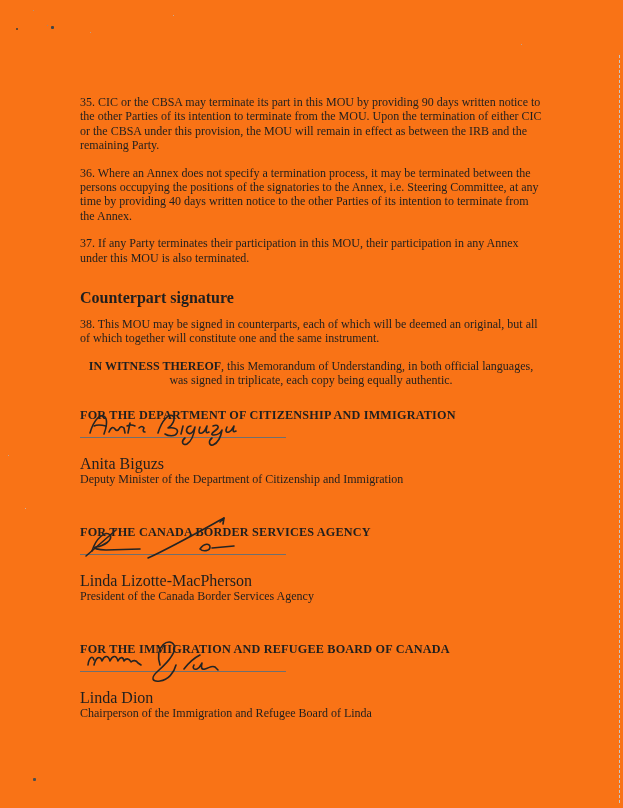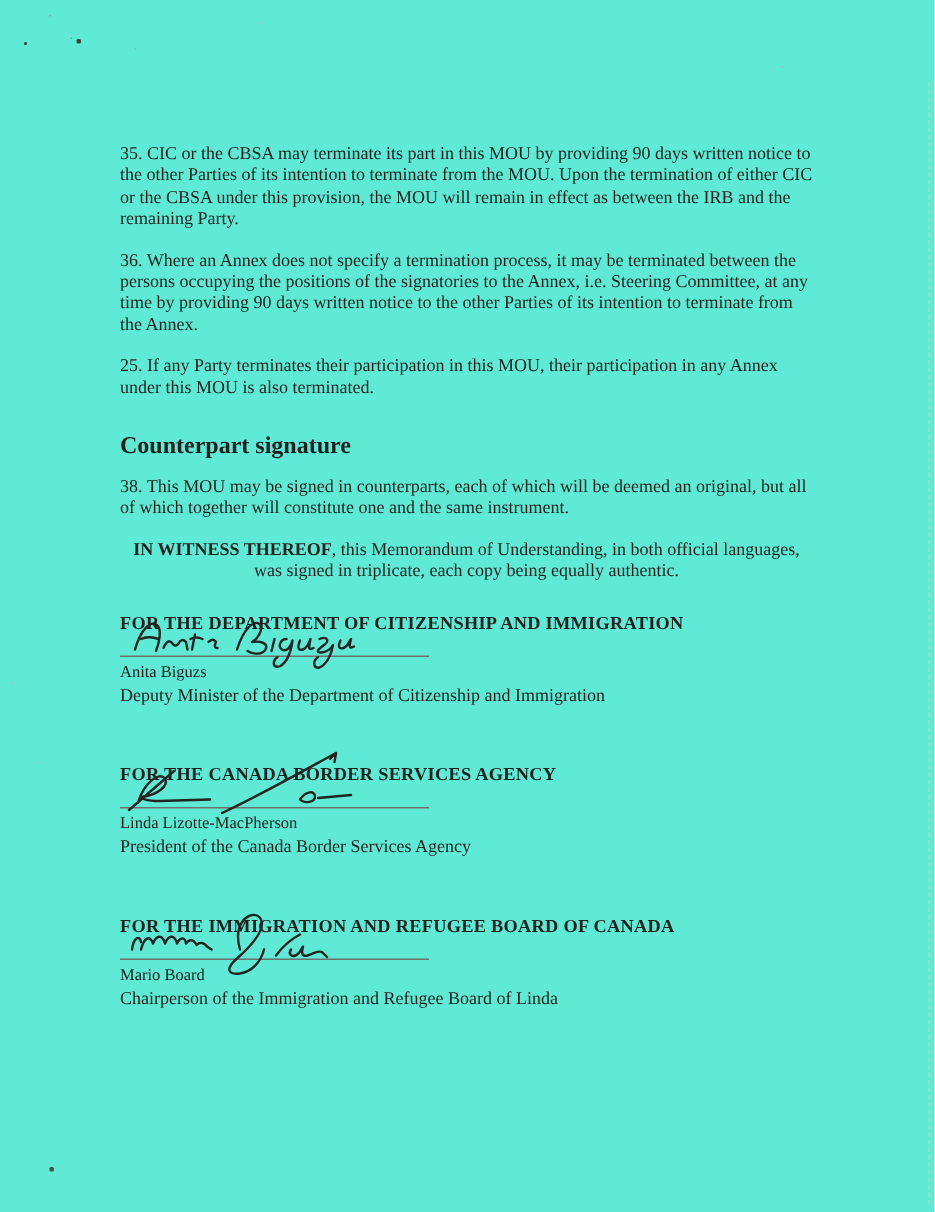--- a/index.html
+++ b/index.html
@@ -4,21 +4,21 @@
 <style>
   html, body {
     margin: 0;
     padding: 0;
     background: #e8e8e8;
   }
   .page {
     position: relative;
     width: 623px;
     height: 808px;
-    background: #5eead4;
+    background: #f97316;
     overflow: hidden;
     font-family: "Liberation Serif", "DejaVu Serif", serif;
     color: #1f1f1f;
   }
   .content {
     position: absolute;
     left: 80px;
     top: 95px;
     width: 462px;
   }
@@ -60,22 +60,22 @@
     pointer-events: none;
   }
   .sig-scrawl path {
     fill: none;
     stroke: #242424;
     stroke-width: 1.6;
     stroke-linecap: round;
     stroke-linejoin: round;
   }
   .sig-name {
-    margin-top: 3px;
-    font-size: 11px;
+    margin-top: 19px;
+    font-size: 16px;
     line-height: 14px;
   }
   .sig-title {
     margin-top: 1px;
     font-size: 12px;
     line-height: 14px;
   }
   .speck {
     position: absolute;
     border-radius: 1px;
@@ -103,23 +103,23 @@
   <div class="speck" style="left:521px; top:44px; width:1px; height:1px; background:#b0b0b0;"></div>
   <div class="speck" style="left:8px; top:455px; width:1px; height:1px; background:#b5b5b5;"></div>
   <div class="speck" style="left:25px; top:508px; width:1px; height:1px; background:#c2c2c2;"></div>
   <div class="speck" style="left:33px; top:778px; width:3px; height:3px; background:#4d4d4d;"></div>
   <div class="edge-line"></div>
 
   <div class="content">
 
     <p class="para">35. CIC or the CBSA may terminate its part in this MOU by providing 90 days written notice to the other Parties of its intention to terminate from the MOU. Upon the termination of either CIC or the CBSA under this provision, the MOU will remain in effect as between the IRB and the remaining Party.</p>
 
-    <p class="para">36. Where an Annex does not specify a termination process, it may be terminated between the persons occupying the positions of the signatories to the Annex, i.e. Steering Committee, at any time by providing 90 days written notice to the other Parties of its intention to terminate from the Annex.</p>
+    <p class="para">36. Where an Annex does not specify a termination process, it may be terminated between the persons occupying the positions of the signatories to the Annex, i.e. Steering Committee, at any time by providing 40 days written notice to the other Parties of its intention to terminate from the Annex.</p>
 
-    <p class="para" style="margin-bottom:0;">25.  If any Party terminates their participation in this MOU, their participation in any Annex under this MOU is also terminated.</p>
+    <p class="para" style="margin-bottom:0;">37.  If any Party terminates their participation in this MOU, their participation in any Annex under this MOU is also terminated.</p>
 
     <div class="section-heading">Counterpart signature</div>
 
     <p class="para">38. This MOU may be signed in counterparts, each of which will be deemed an original, but all of which together will constitute one and the same instrument.</p>
 
     <p class="para witness" style="margin-bottom:0;text-align:center;"><b>IN WITNESS THEREOF</b><span>, this Memorandum of Understanding, in both official languages, was signed in triplicate, each copy being equally authentic.</span></p>
 
     <div class="sig-block">
       <div class="sig-heading">FOR THE DEPARTMENT OF CITIZENSHIP AND IMMIGRATION</div>
       <div class="sig-area">
@@ -157,18 +157,18 @@
     <div class="sig-block">
       <div class="sig-heading">FOR THE IMMIGRATION AND REFUGEE BOARD OF CANADA</div>
       <div class="sig-area">
         <svg class="sig-scrawl" width="150" height="48" viewBox="0 0 150 48" style="bottom:-12px;">
           <path d="M6,30 C7,22 11,20 12,25 M12,30 C14,22 18,20 20,26 C22,21 26,19 28,26 C30,21 34,19 36,26 C38,22 41,21 42,26 C44,23 47,23 49,27 C51,25 54,25 56,28 L59,30"></path>
           <path d="M78,30 C72,10 88,2 92,10 C95,17 85,28 76,36 C68,43 70,47 78,46 C86,45 92,38 94,30"></path>
           <path d="M102,34 C108,26 114,22 118,20"></path>
           <path d="M112,30 C110,33 112,35 115,34 C118,33 119,29 120,28 C119,32 119,35 123,34 C127,33 130,30 133,32 L136,35"></path>
         </svg>
       </div>
-      <div class="sig-name">Mario Board</div>
+      <div class="sig-name">Linda Dion</div>
       <div class="sig-title">Chairperson of the Immigration and Refugee Board of Linda</div>
     </div>
 
   </div>
 </div>
 
 </body></html>

